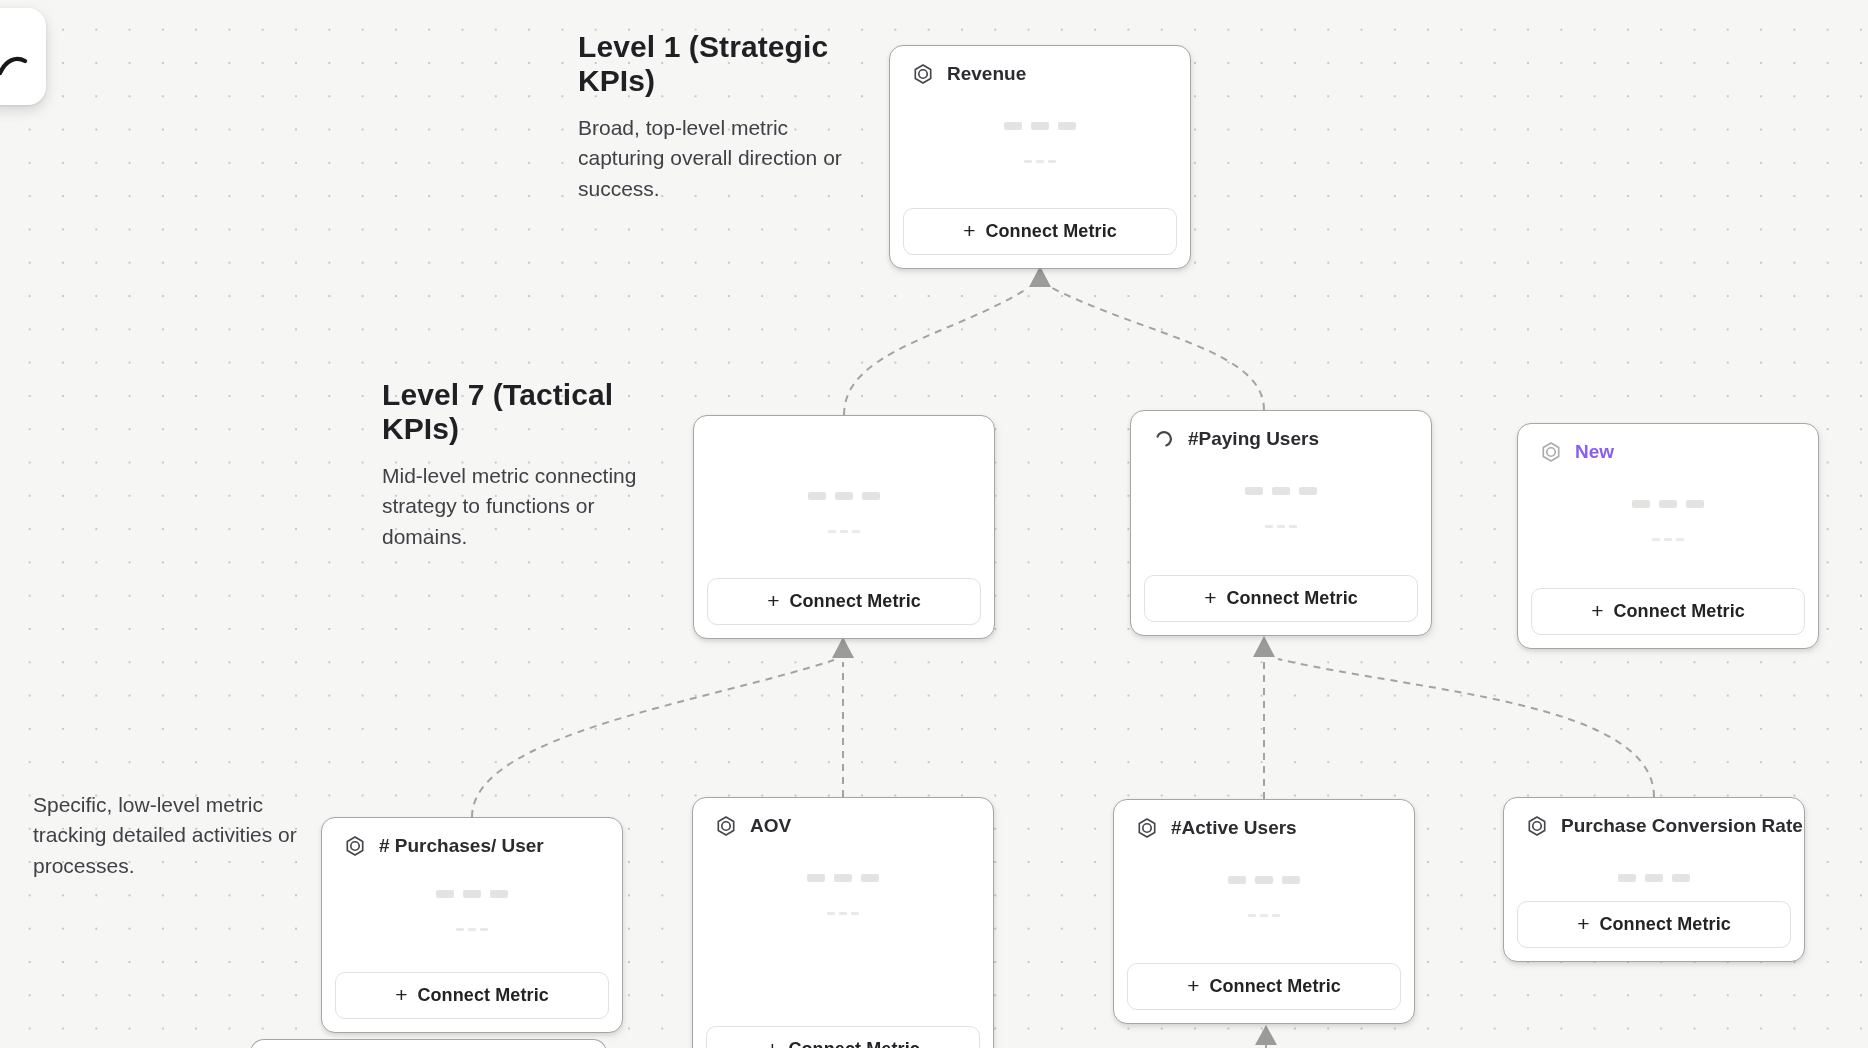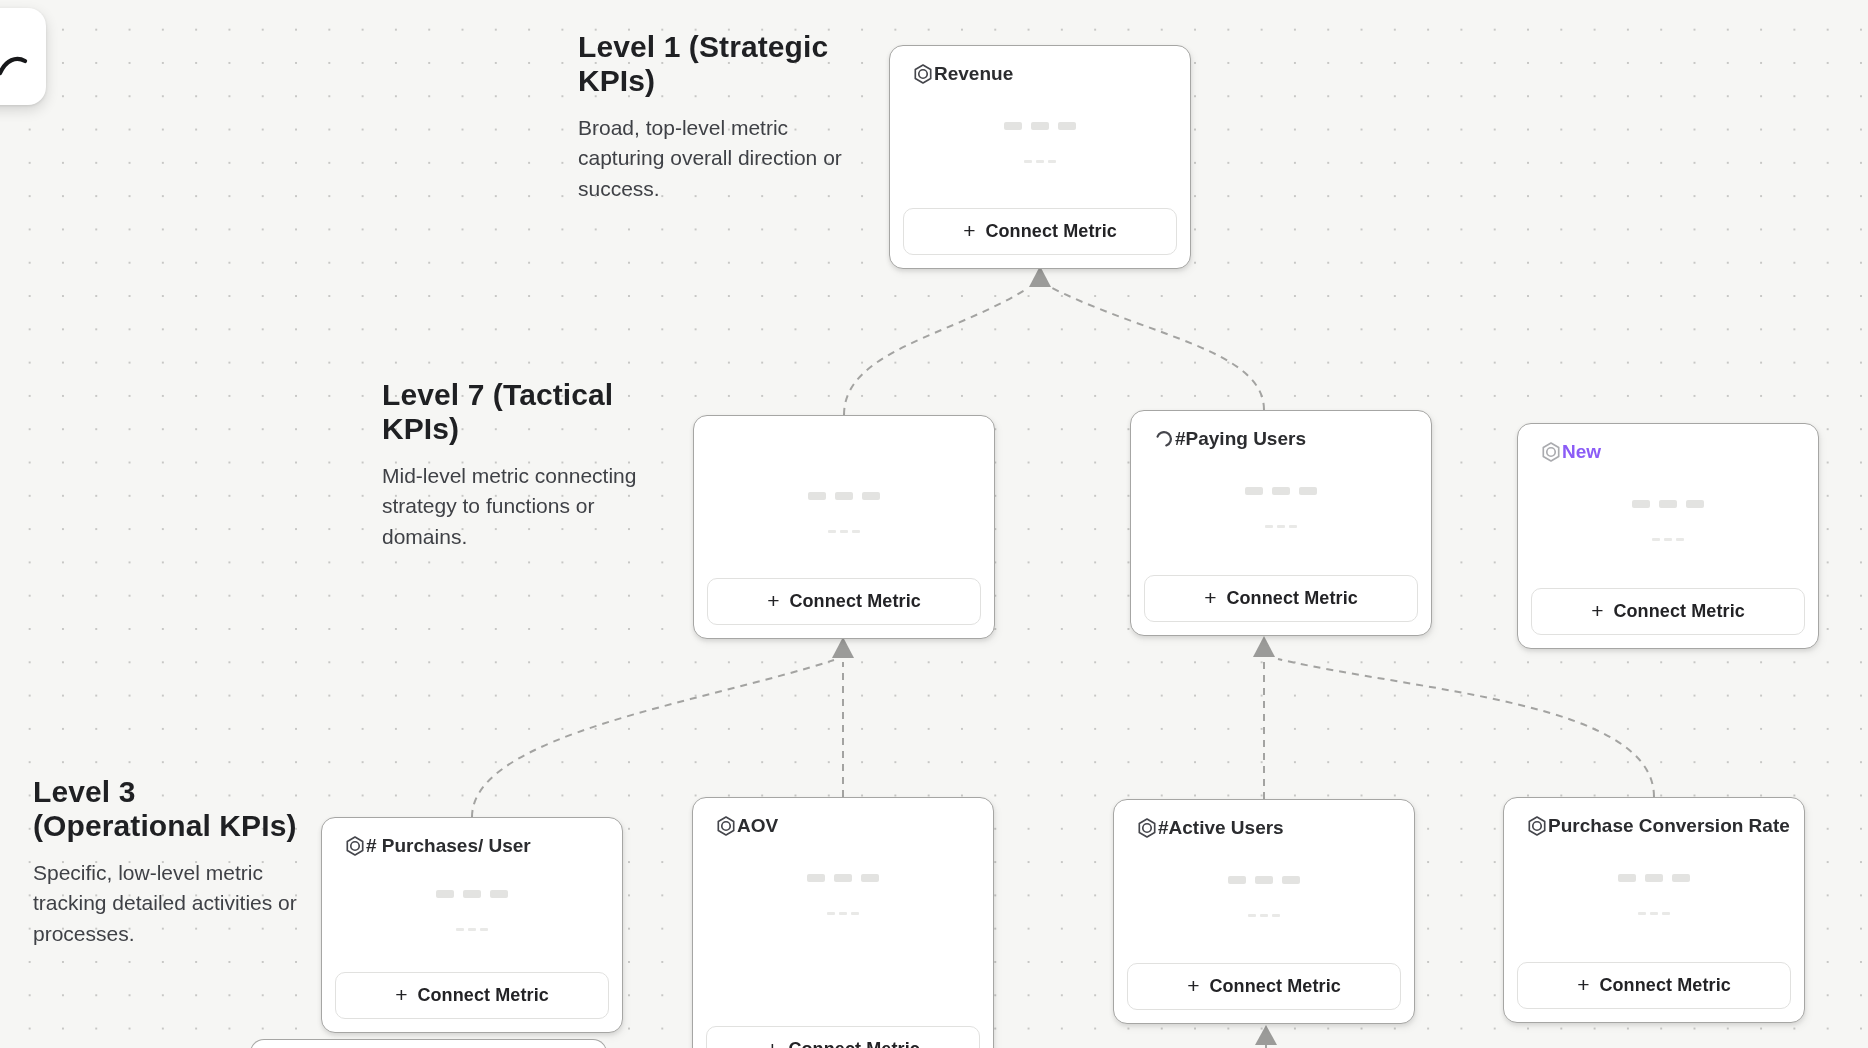--- a/index.html
+++ b/index.html
@@ -33,26 +33,26 @@
     border:1.5px solid #a6a6a4; border-radius:14px;
     box-shadow:0 2px 4px rgba(0,0,0,.10), 2px 4px 9px rgba(0,0,0,.05);
   }
   .card-revenue   { left:889px;  top:45px;  height:224px; }
   .card-arpu      { left:693px;  top:415px; height:224px; }
   .card-paying    { left:1113px; top:410px; height:226px;margin-left:17px; }
   .card-new       { left:1517px; top:423px; height:226px; }
   .card-purchases { left:321px;  top:817px; height:216px; }
   .card-aov       { left:692px;  top:797px; height:290px; }
   .card-active    { left:1113px; top:799px; height:225px; }
-  .card-pcr       { left:1503px; top:797px; height:226px; }
+  .card-pcr       { left:1503px; top:797px; height:165px; }
   .card-partial   { left:250px;  top:1039px; width:357px; height:20px;
                     border-radius:14px 14px 0 0; border-bottom:none; box-shadow:none; }
 
   .card-head {
-    display:flex; align-items:center; 
+    display:flex; align-items:center; gap:13px;
     padding:17px 20px 0 22px;
   }
   .card-head .title { font-size:19px; font-weight:600; color:#2b2c2f; white-space:nowrap; }
   .card-head svg { flex:0 0 auto; display:block; }
   .icon-stroke { stroke:#45464c; }
   .card-new .card-head .title { color:#8b5cf6; }
   .card-new .icon-stroke { stroke:#aaabaf; }
 
   .skeleton { position:absolute; left:0; right:0; display:flex; justify-content:center; gap:9px; }
   .skel-row1 { top:76px; }
@@ -106,21 +106,20 @@
 
   <div class="section s1">
     <h2>Level 1 (Strategic KPIs)</h2>
     <p>Broad, top-level metric capturing overall direction or success.</p>
   </div>
   <div class="section s2">
     <h2>Level 7 (Tactical KPIs)</h2>
     <p>Mid-level metric connecting strategy to functions or domains.</p>
   </div>
   <div class="section s3">
-    <h2>Level 3 (Operational KPIs)</h2>
     <p>Specific, low-level metric tracking detailed activities or processes.</p>
   </div>
 
   <div class="card card-revenue">
     <div class="card-head">
       <svg width="22" height="22" viewBox="0 0 24 24" fill="none">
         <path class="icon-stroke" d="M12 2.2 L20.4 7.1 V16.9 L12 21.8 L3.6 16.9 V7.1 Z" stroke-width="1.8" stroke-linejoin="round"></path>
         <circle class="icon-stroke" cx="12" cy="12" r="4.6" stroke-width="1.8"></circle>
       </svg>
       <span class="title">Revenue</span>

